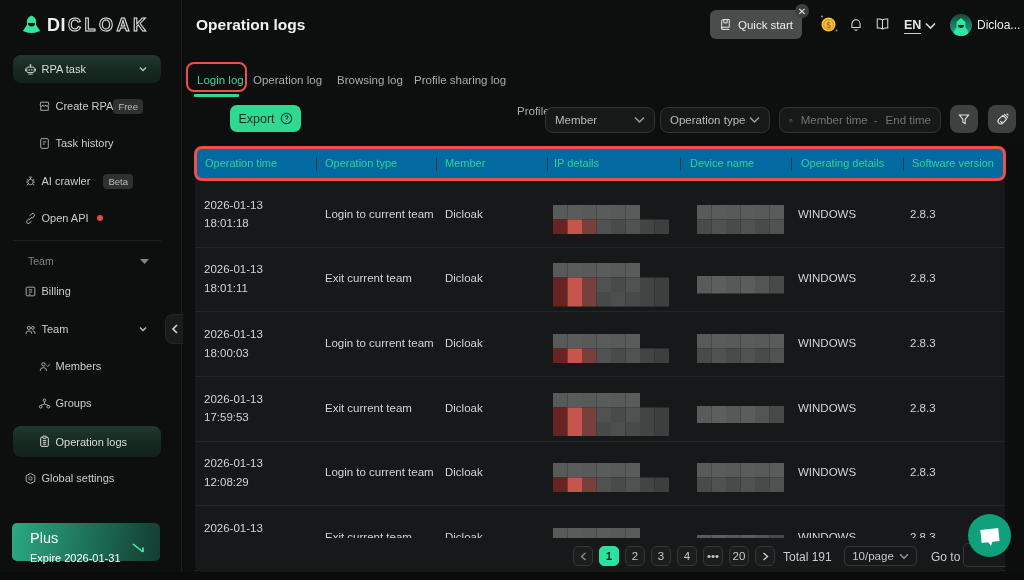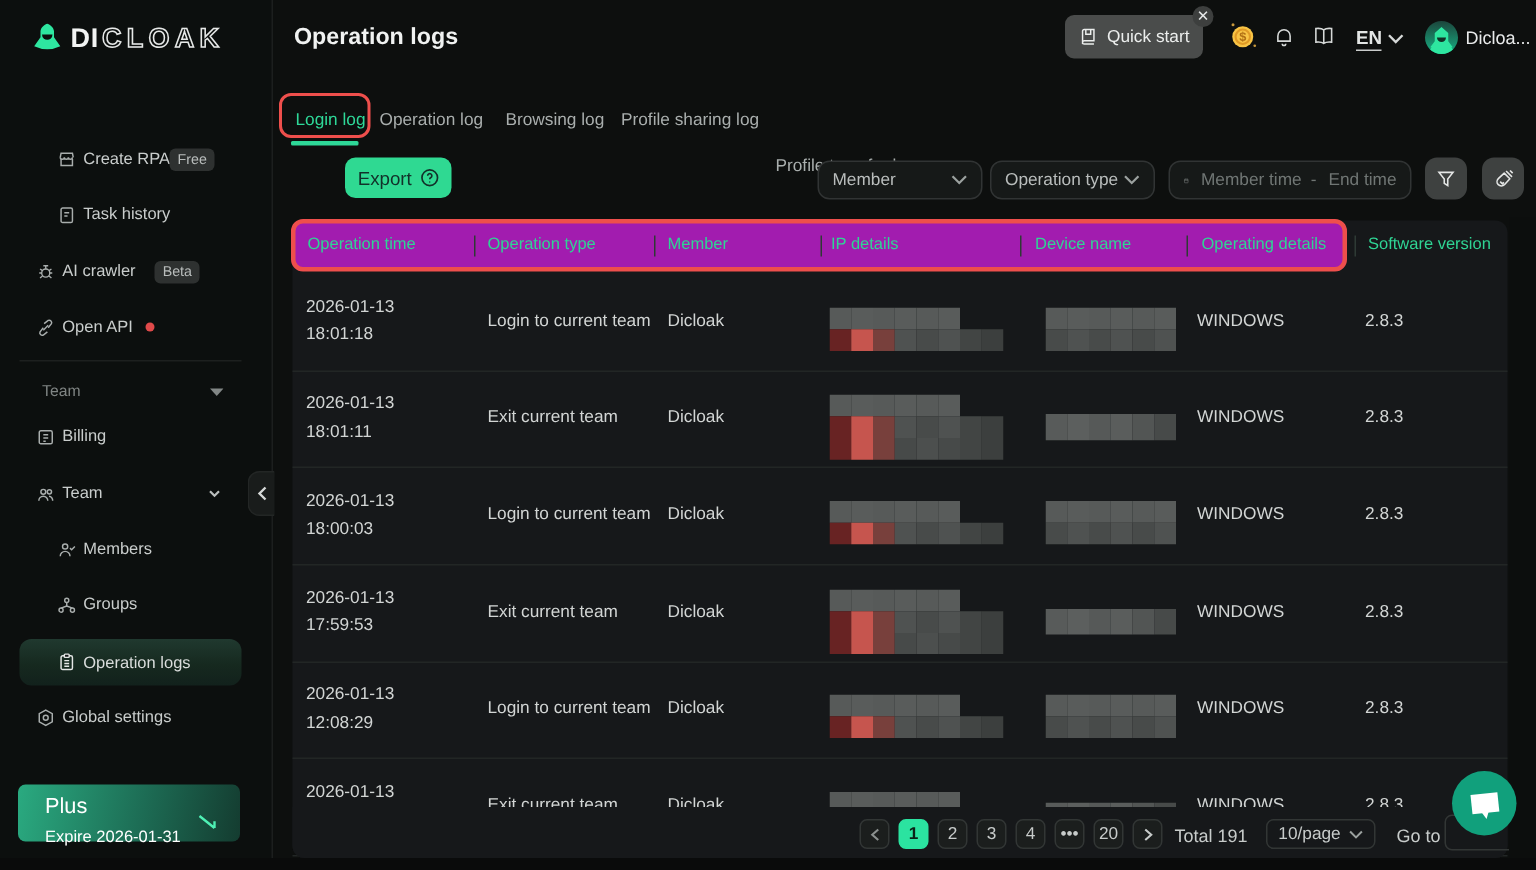--- a/index.html
+++ b/index.html
@@ -69,22 +69,22 @@
 #drop-date { left:596px; width:162px; }
 .drop .ph { color:#707674; }
 .sqbtn { position:absolute; top:105px; width:28px; height:28px; background:#3e4140; border-radius:8px;
   display:flex; align-items:center; justify-content:center; }
 #btn-filter { left:767px; }
 #btn-broom { left:805px; }
 
 
 #panel { position:absolute; left:12px; top:147px; width:810px; height:425px;
   background:#16181a; border-radius:8px; }
-#thead { position:absolute; left:11px; top:146px; width:704px; height:35px;
-  background:#a21caf; border:3px solid #ee4f4c; border-radius:8px;
+#thead { position:absolute; left:11px; top:146px; width:812px; height:35px;
+  background:#0369a1; border:3px solid #ee4f4c; border-radius:8px;
   color:#2fd494; font-size:11px; }
 .th { position:absolute; top:8px; white-space:nowrap; }
 .thsep { position:absolute; top:8px; width:1px; height:14px; background:#2e3a35; }
 
 .row { position:absolute; left:12px; width:810px; height:65px; border-bottom:1px solid #222625;
   color:#d2d5d4; font-size:11.5px; box-sizing:border-box; }
 .c-time { position:absolute; left:9px; top:13px; line-height:18.5px; }
 .c-op   { position:absolute; left:130px; top:25px; }
 .c-mem  { position:absolute; left:250px; top:25px; }
 .c-os   { position:absolute; left:603px; top:25px; }
@@ -115,20 +115,31 @@
 
 <div id="sidebar">
   <div class="logo">
     <svg width="19" height="20" viewBox="0 0 19 20">
       <path d="M9.5 0.8 C10.8 0.8 14 3.4 14 5.8 L14 9.8 L18.2 15.9 L13 17.7 L9.5 17.9 L6 17.7 L0.8 15.9 L5 9.8 L5 5.8 C5 3.4 8.2 0.8 9.5 0.8 Z" fill="#2ee6a0"></path>
       <path d="M6 8 a3.5 3.5 0 0 0 7 0 z" fill="#0c0f0e"></path>
     </svg>
     <span class="logo-txt">DI<span class="logo-outline">CLOAK</span></span>
   </div>
 
+  <div class="mi sel" style="top:55px;">
+    <svg class="ic" viewBox="0 0 24 24" fill="none" stroke="#d6d9d8" stroke-width="1.7">
+      <rect x="5" y="7.5" width="14" height="10" rx="2.5"></rect>
+      <path d="M9.5 11.5 v2.2 M14.5 11.5 v2.2 M12 7.5 V5.2 M2.8 11 v3.5 M21.2 11 v3.5 M8.5 20.5 h7" stroke-linecap="round"></path>
+      <circle cx="12" cy="3.8" r="1.2"></circle>
+    </svg>
+    RPA task
+    <svg class="chev-r" width="12" height="12" viewBox="0 0 12 12" fill="none" stroke="#b9bdbc" stroke-width="1.5">
+          <path d="M3 4.5 L6 7.5 L9 4.5"></path>
+        </svg>
+  </div>
 
   <div class="mi sub" style="top:92px;">
     <svg class="ic" viewBox="0 0 24 24" fill="none" stroke="#a9aead" stroke-width="1.8">
       <path d="M4 9 L5 4 h14 l1 5"></path>
           <path d="M4 9 a2.5 2.5 0 0 0 5 0 a2.5 2.5 0 0 0 5 0 a2.5 2.5 0 0 0 5 0"></path>
       <path d="M5 11 v8 h14 v-8"></path>
     </svg>
     Create RPA
     <span class="badge">Free</span>
   </div>

